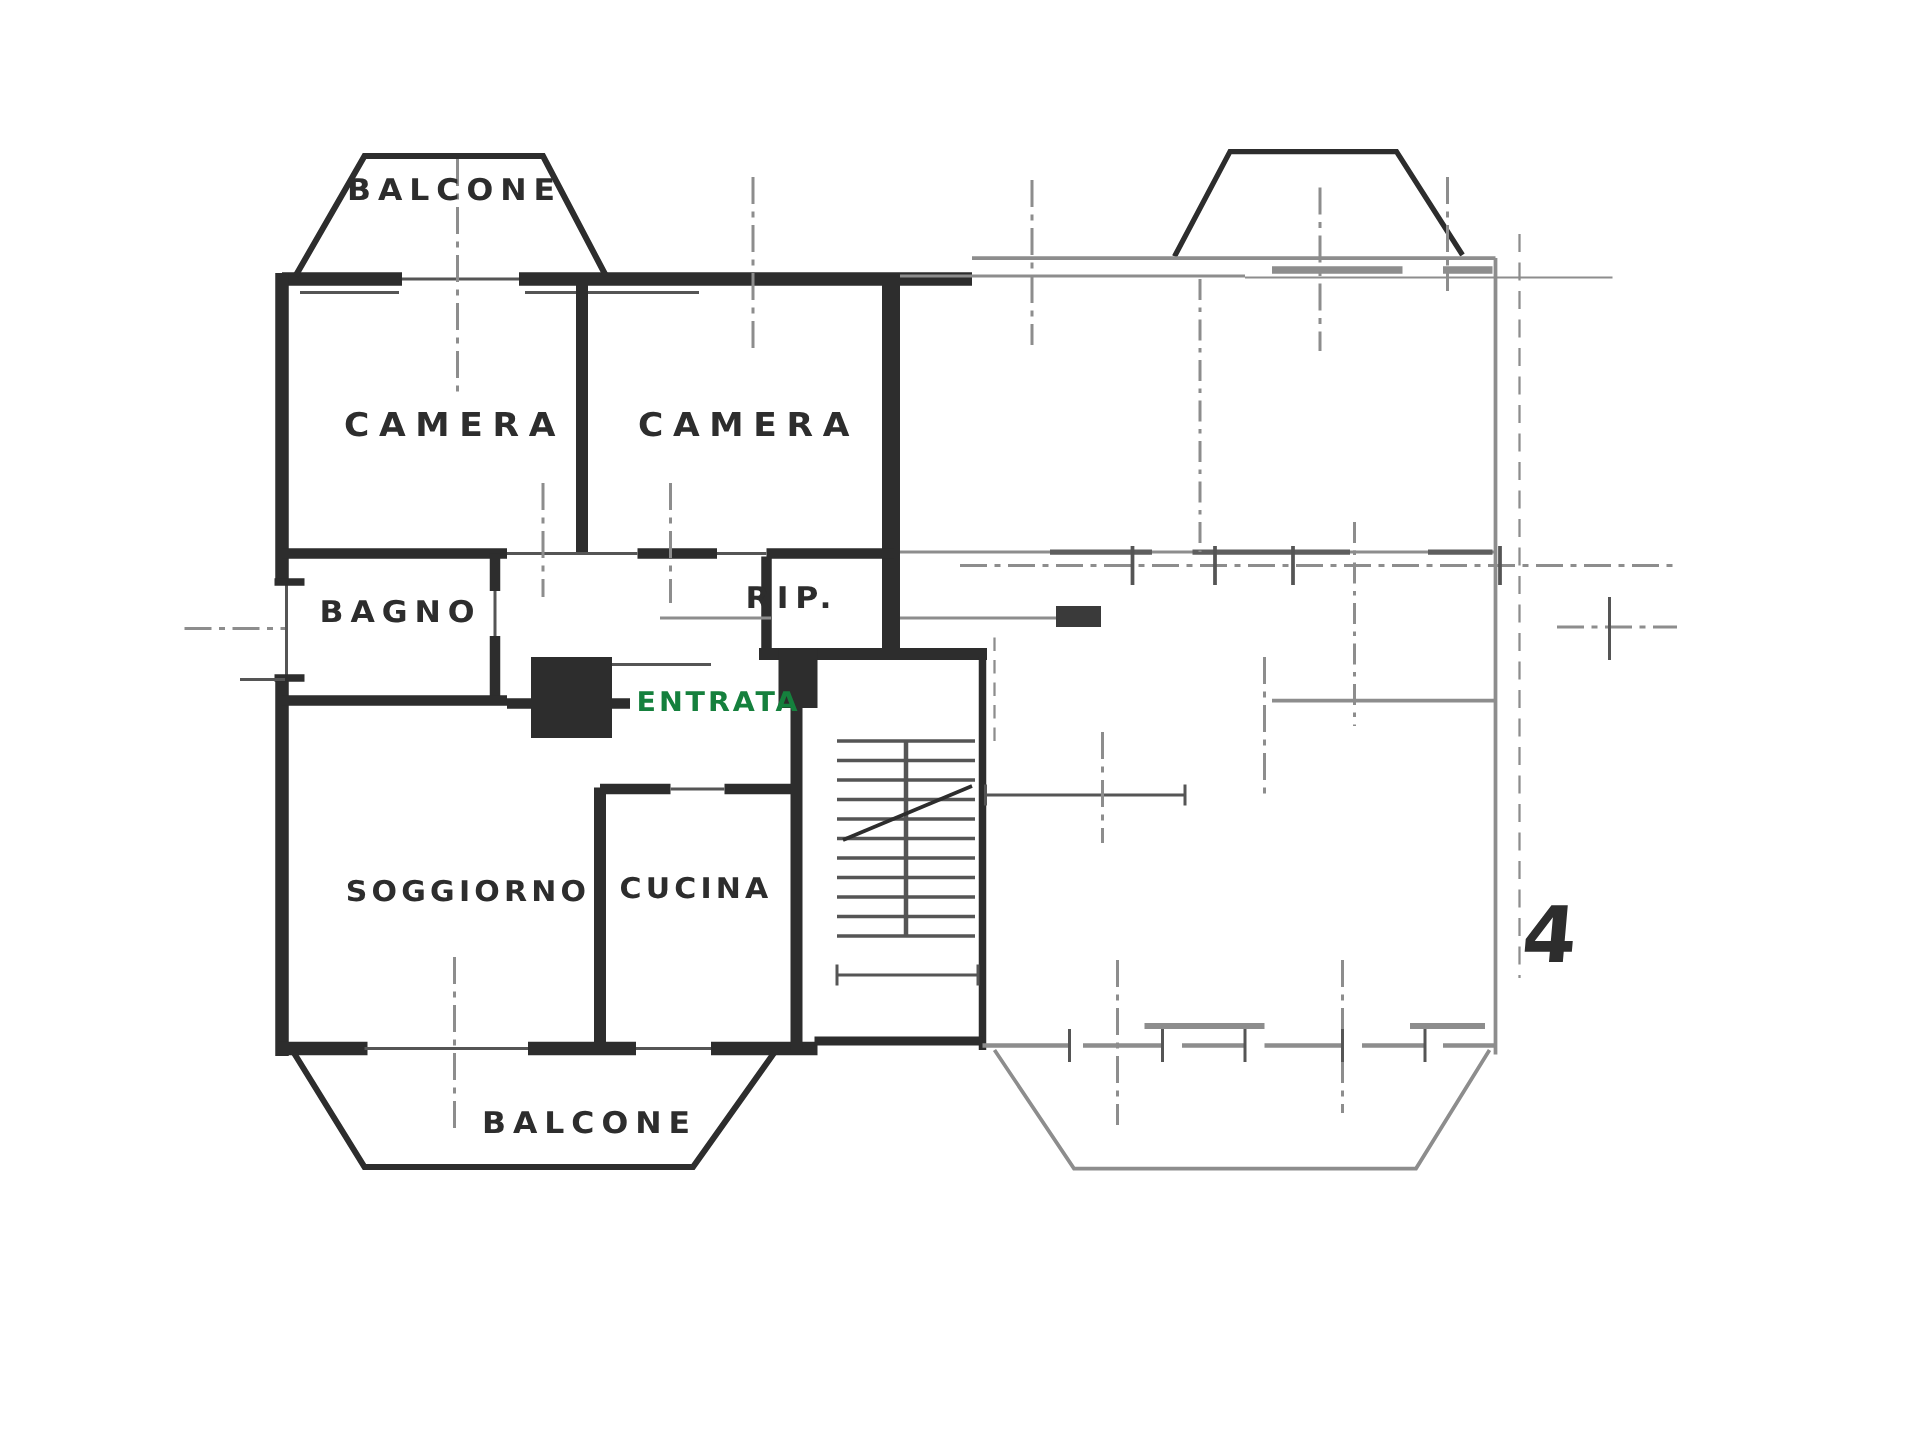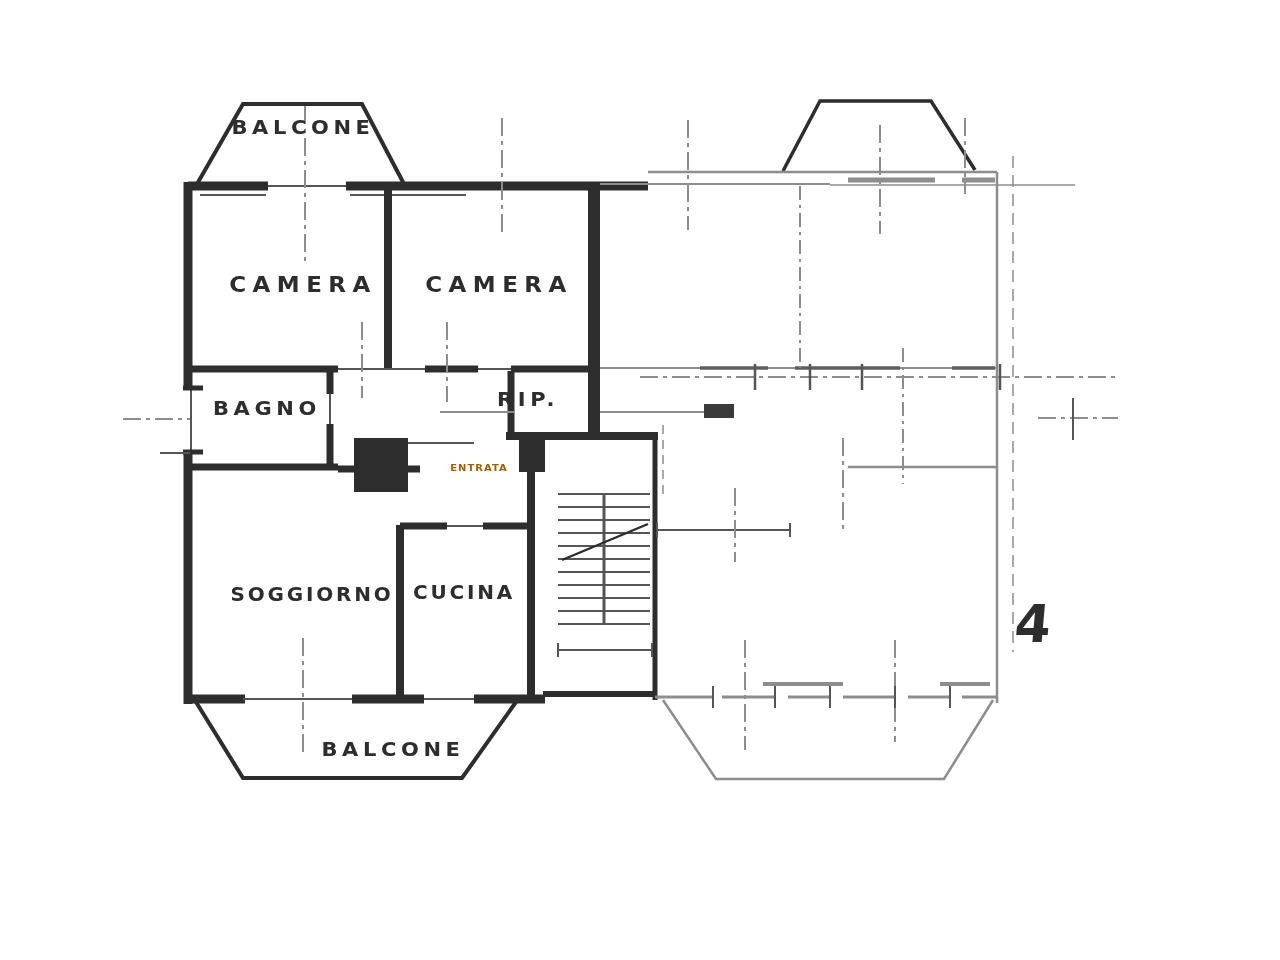--- a/index.html
+++ b/index.html
@@ -10,21 +10,21 @@
   .s-ink{stroke:var(--ink,#2d2d2d);}
   .s-mid{stroke:var(--mid,#555);}
   .s-faint{stroke:var(--faint,#8d8d8d);}
   .f-ink{fill:var(--ink,#2d2d2d);stroke:none;}
   .labels{position:absolute;inset:0;filter:blur(.3px);color:var(--ink,#2d2d2d);}
   .room-label{position:absolute;transform:translate(-50%,-50%) scaleY(.95);
               font-weight:bold;white-space:nowrap;}
   .lab-lg{font-size:23px;letter-spacing:.28em;}
   .lab-md{font-size:21px;letter-spacing:.22em;}
   .lab-sm{font-size:20px;letter-spacing:.14em;}
-  .lab-xs{font-size:10px;letter-spacing:.10em;color:#a16207;}
+  .lab-xs{font-size:19px;letter-spacing:.10em;color:#15803d;}
   .unit-num{position:absolute;transform:translate(-50%,-50%) skewX(-5deg);
             font-size:52px;font-weight:bold;color:var(--ink,#2d2d2d);}
 </style>
 </head>
 <body>
 
 <div class="stage">
 
   <svg class="drawing" width="1280" height="960" viewBox="0 0 1280 960" xmlns="http://www.w3.org/2000/svg">
 

